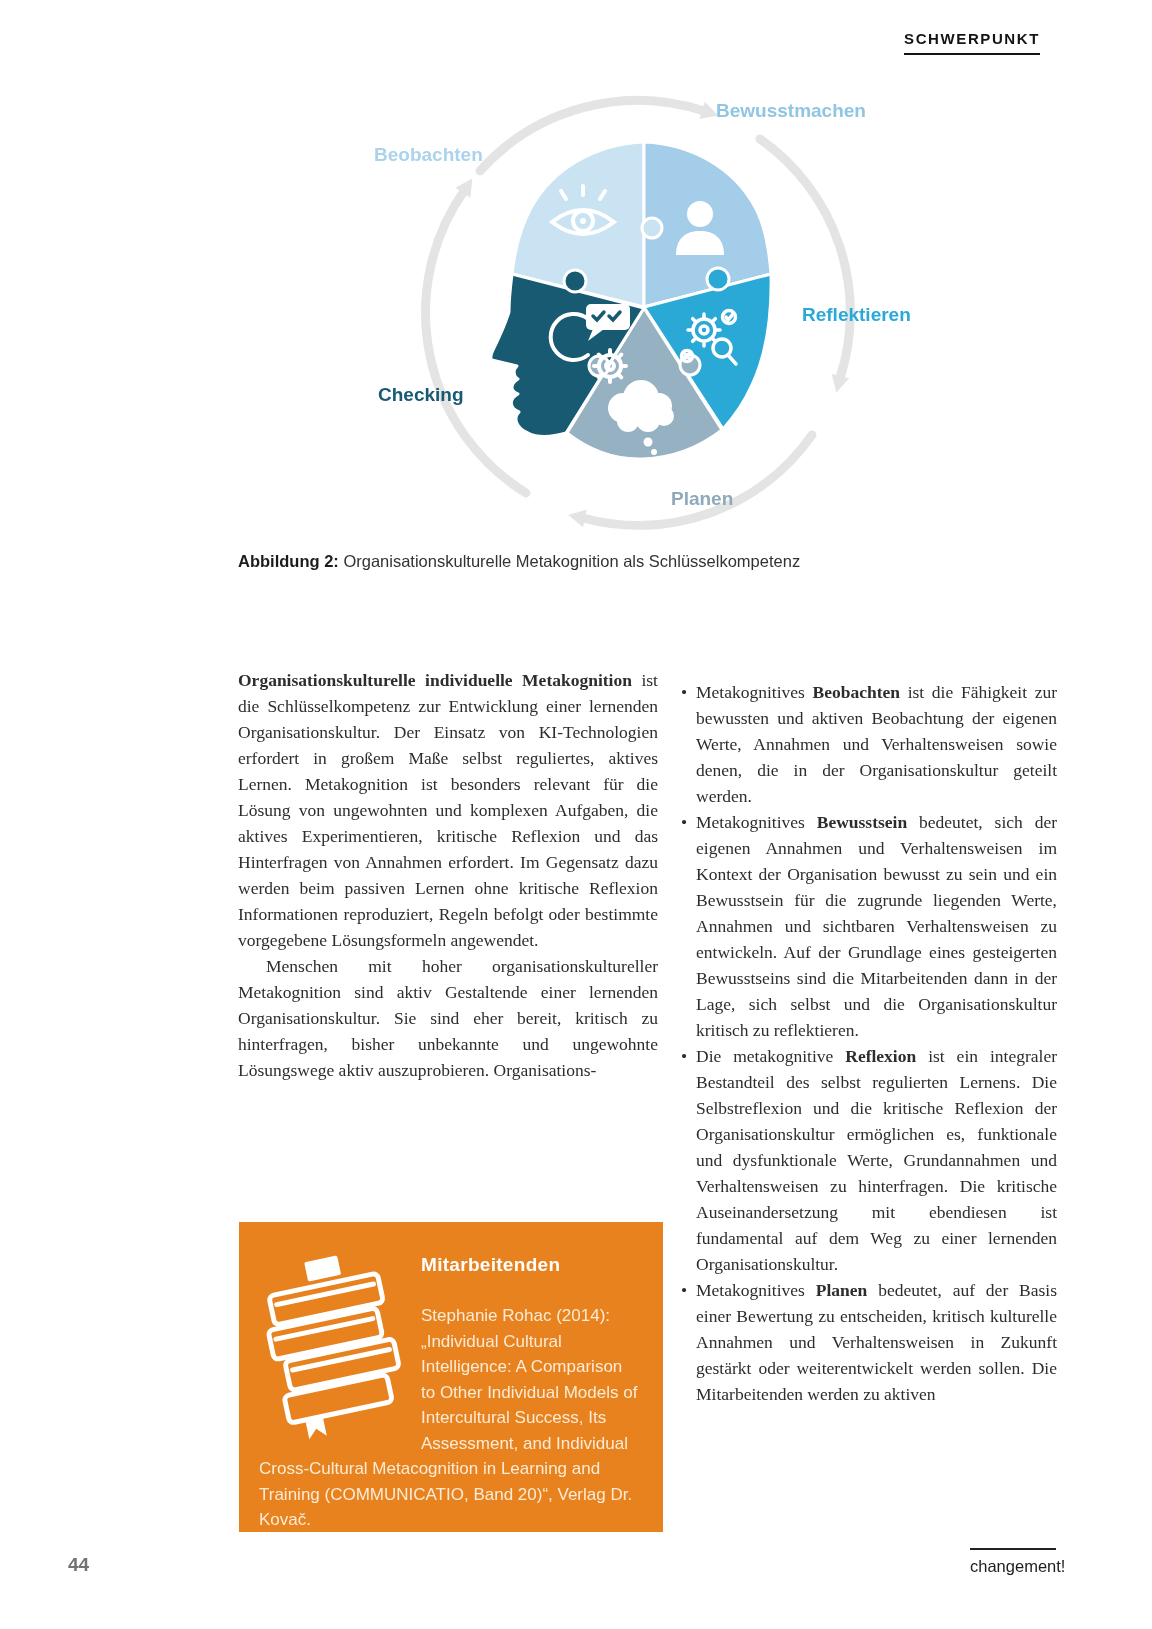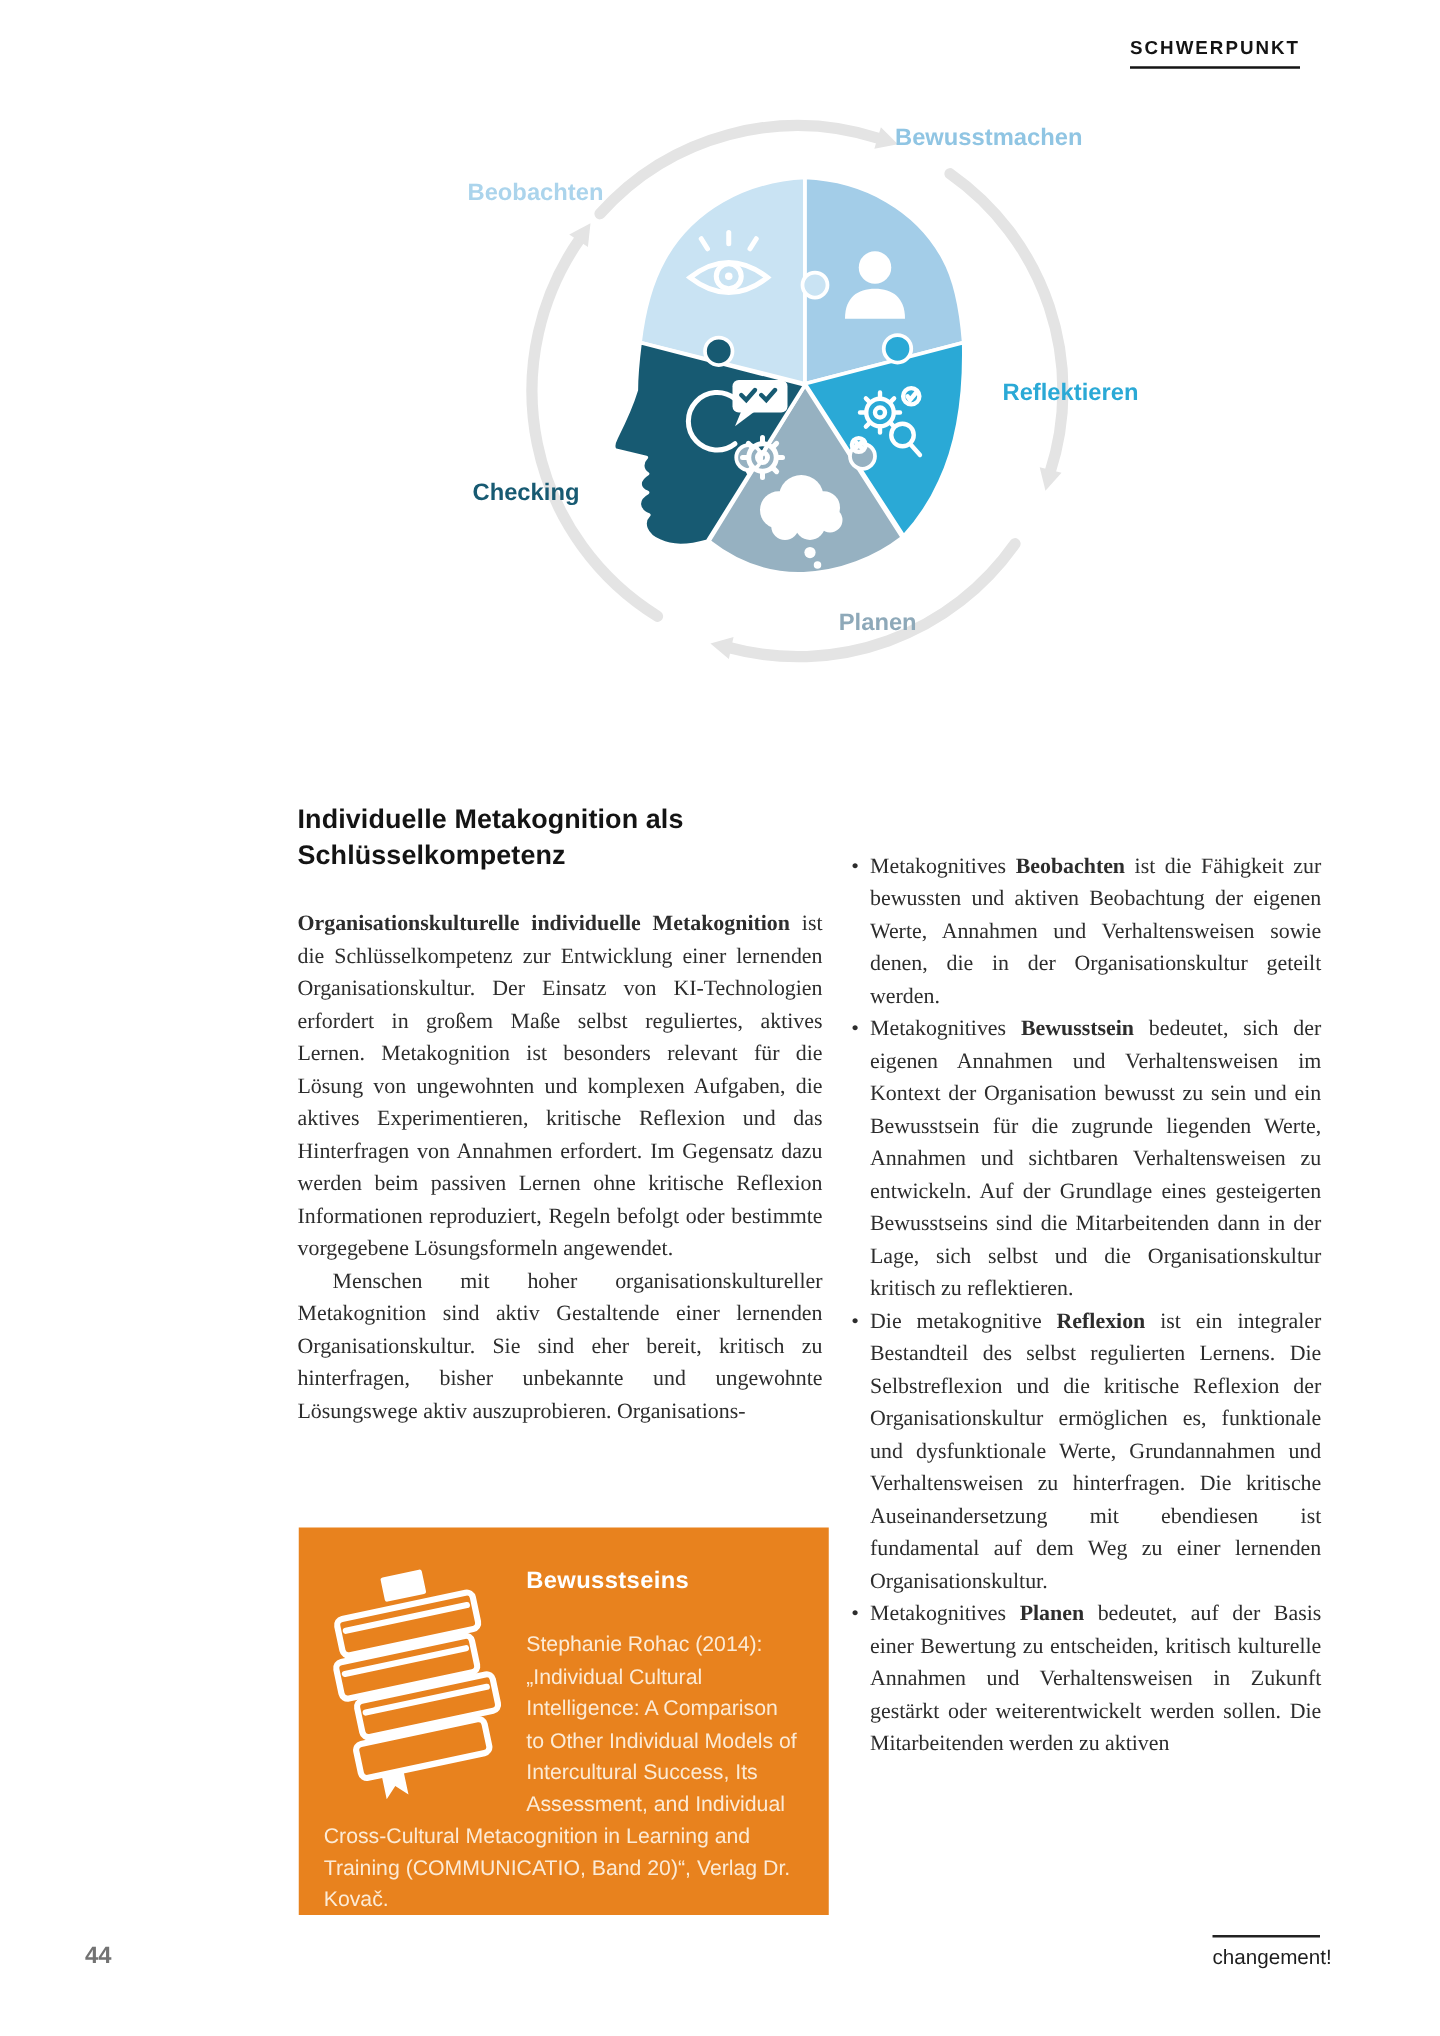--- a/index.html
+++ b/index.html
@@ -153,23 +153,23 @@
       </g>
     </svg>
 
     <span class="fig-label lbl-beobachten" style="color: rgb(171, 212, 236);">Beobachten</span>
     <span class="fig-label lbl-bewusstmachen" style="color: rgb(144, 197, 227);">Bewusstmachen</span>
     <span class="fig-label lbl-reflektieren" style="color: rgb(42, 169, 214);">Reflektieren</span>
     <span class="fig-label lbl-checking" style="color: rgb(23, 90, 114);">Checking</span>
     <span class="fig-label lbl-planen" style="color: rgb(142, 169, 185);">Planen</span>
   </div>
 
+  <div class="caption"><b>Abbildung 2:</b><span> Organisationskulturelle Metakognition als Schlüsselkompetenz</span></div>
 
   <div class="col col-left">
-    <h2 class="article-heading">Individuelle Metakognition als Schlüsselkompetenz</h2>
     <p class="body-serif p-first"><b>Organisationskulturelle individuelle Metakognition</b><span> ist die Schlüsselkompetenz zur Entwicklung einer lernenden Organisationskultur. Der Einsatz von KI-Technologien erfordert in großem Maße selbst reguliertes, aktives Lernen. Metakognition ist besonders relevant für die Lösung von ungewohnten und komplexen Aufgaben, die aktives Experimentieren, kritische Reflexion und das Hinterfragen von Annahmen erfordert. Im Gegensatz dazu werden beim passiven Lernen ohne kritische Reflexion Informationen reproduziert, Regeln befolgt oder bestimmte vorgegebene Lösungsformeln angewendet.</span></p>
     <p class="body-serif p-follow">Menschen mit hoher organisationskultureller Metakognition sind aktiv Gestaltende einer lernenden Organisationskultur. Sie sind eher bereit, kritisch zu hinterfragen, bisher unbekannte und ungewohnte Lösungswege aktiv auszuprobieren. Organisations-</p>
   </div>
 
   <div class="col col-right">
     <ul class="bullets body-serif">
         <li><span>Metakognitives </span><b>Beobachten</b><span> ist die Fähigkeit zur bewussten und aktiven Beobachtung der eigenen Werte, Annahmen und Verhaltensweisen sowie denen, die in der Organisationskultur geteilt werden.</span></li>
         <li><span>Metakognitives </span><b>Bewusstsein</b><span> bedeutet, sich der eigenen Annahmen und Verhaltensweisen im Kontext der Organisation bewusst zu sein und ein Bewusstsein für die zugrunde liegenden Werte, Annahmen und sichtbaren Verhaltensweisen zu entwickeln. Auf der Grundlage eines gesteigerten Bewusstseins sind die Mitarbeitenden dann in der Lage, sich selbst und die Organisationskultur kritisch zu reflektieren.</span></li>
         <li><span>Die metakognitive </span><b>Reflexion</b><span> ist ein integraler Bestandteil des selbst regulierten Lernens. Die Selbstreflexion und die kritische Reflexion der Organisationskultur ermöglichen es, funktionale und dysfunktionale Werte, Grundannahmen und Verhaltensweisen zu hinterfragen. Die kritische Auseinandersetzung mit ebendiesen ist fundamental auf dem Weg zu einer lernenden Organisationskultur.</span></li>
         <li><span>Metakognitives </span><b>Planen</b><span> bedeutet, auf der Basis einer Bewertung zu entscheiden, kritisch kulturelle Annahmen und Verhaltensweisen in Zukunft gestärkt oder weiterentwickelt werden sollen. Die Mitarbeitenden werden zu aktiven</span></li>
@@ -183,20 +183,20 @@
         <path d="M26,52 L126,52"></path>
         <rect x="12" y="76" width="112" height="30" rx="5"></rect>
         <path d="M18,86 L118,86"></path>
         <rect x="22" y="110" width="112" height="30" rx="5"></rect>
         <path d="M28,120 L128,120"></path>
         <rect x="14" y="144" width="106" height="28" rx="5"></rect>
         <rect x="62" y="16" width="34" height="20" rx="2" fill="#fff" stroke="none"></rect>
         <path d="M30,172 l0,20 l9,-9 l9,9 l0,-20" fill="#fff" stroke="none"></path>
       </g>
     </svg>
-    <h3 class="lit-heading">Bewusstseins</h3>
+    <h3 class="lit-heading">Mitarbeitenden</h3>
     <p class="lit-body">Stephanie Rohac (2014): „Individual Cultural Intelligence: A Comparison to Other Individual Models of Intercultural Success, Its Assessment, and Individual Cross-Cultural Metacognition in Learning and Training (COMMUNICATIO, Band 20)“, Verlag Dr. Kovač.</p>
   </div>
 
   <div class="page-number">44</div>
   <div class="journal-mark">changement!</div>
 
 </div>
 
 </body></html>

